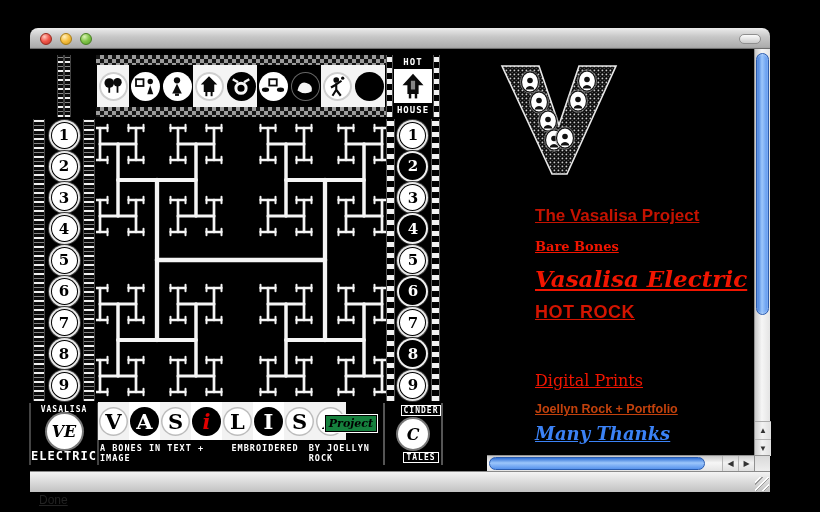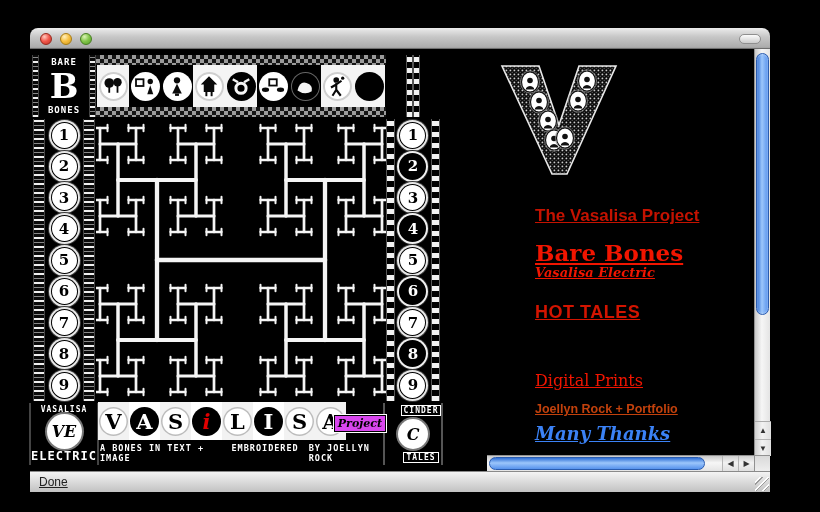--- a/index.html
+++ b/index.html
@@ -16,21 +16,21 @@
   .light{width:12px;height:12px;border-radius:50%;}
   .light.red{background:radial-gradient(circle at 35% 28%,#ffc9bd,#f2564a 48%,#bf3426);border:1px solid #99291d;}
   .light.yellow{background:radial-gradient(circle at 35% 28%,#fff0bd,#f7bf40 48%,#cf9a1e);border:1px solid #a87d15;}
   .light.green{background:radial-gradient(circle at 35% 28%,#dbf3b4,#82c54a 48%,#57a02a);border:1px solid #487f22;}
   .pill{position:absolute;right:9px;top:6px;width:22px;height:10px;border-radius:5px;
     background:linear-gradient(#fcfcfc,#cccccc);border:1px solid #8f8f8f;}
 
   .content{position:relative;height:422px;background:#000;display:flex;}
   .statusbar{height:21px;background:linear-gradient(#f4f4f4,#d6d6d6 60%,#c2c2c2);
     border-top:1px solid #8a8a8a;position:relative;}
-  .status-text{position:absolute;left:9px;top:3px;font:12px "Liberation Sans",sans-serif;color:#222;text-decoration:underline;}
+  .status-text{position:absolute;left:9px;top:21px;font:12px "Liberation Sans",sans-serif;color:#222;text-decoration:underline;}
   .grip{position:absolute;right:1px;bottom:1px;width:14px;height:14px;
     background:repeating-linear-gradient(315deg,transparent 0 3px,#9a9a9a 3px 4px,#fdfdfd 4px 5.5px);}
 
   
   .left-frame{width:457px;position:relative;background:#000;}
   .graphic{position:absolute;left:2px;top:6px;width:408px;height:410px;
     display:grid;grid-template-columns:64px 290px 54px;grid-template-rows:62px 286px 62px;color:#fff;}
   .px{font-family:"DejaVu Sans Mono",monospace;font-weight:bold;color:#fff;letter-spacing:1px;}
   .lace{background:repeating-conic-gradient(#9b9b9b 0% 25%,#151515 0% 50%) 0 0/8px 8px;}
   .chainv{width:12px;background:repeating-linear-gradient(0deg,#efefef 0 2px,#0a0a0a 2px 5px,#8a8a8a 5px 6px,#0a0a0a 6px 9px);border-left:1px solid #444;border-right:1px solid #444;}
@@ -77,35 +77,35 @@
     linear-gradient(#0000,#0000);}
   .btile{width:31px;height:38px;display:flex;align-items:center;justify-content:center;
     font:bold 21px "DejaVu Serif",serif;}
   .btile .bdisc{width:29px;height:29px;border-radius:50%;display:flex;align-items:center;justify-content:center;}
   .btile.v-light{background:#f2f2f2;}
   .btile.v-light .bdisc{background:#fff;color:#000;box-shadow:inset 0 0 0 1.5px #bdbdbd;}
   .btile.v-dark{background:#fff;}
   .btile.v-dark .bdisc{background:#000;color:#fff;}
   .btile.v-red{background:#fff;}
   .btile.v-red .bdisc{background:#000;color:#e00000;font-style:italic;}
-  .projtag{position:absolute;right:0px;top:12px;background:#d946ef;color:#000;
+  .projtag{position:absolute;right:9px;top:12px;background:#15803d;color:#000;
     font:bold italic 11px "DejaVu Serif",serif;padding:1px 3px;border:1px solid #000;box-shadow:0 0 0 1px #fff;}
   .caption{display:flex;gap:0;align-items:baseline;padding:3px 2px 0 4px;font-size:8.5px;}
   .caption .sp{flex:0 0 16px;}
 
   
   .right-frame{flex:1;position:relative;background:#000;}
   .rlink{position:absolute;left:48px;text-decoration:underline;white-space:nowrap;cursor:pointer;}
   .f-sans{font-family:"Liberation Sans",sans-serif;font-weight:bold;}
   .f-serif{font-family:"DejaVu Serif",serif;font-weight:bold;}
   .f-serif-i{font-family:"DejaVu Serif",serif;font-weight:bold;font-style:italic;}
   .f-serif-r{font-family:"DejaVu Serif",serif;font-weight:normal;}
   .lk0{top:157px;font-size:17px;}
-  .lk1{top:190px;font-size:23px;text-align:center;}
-  .lk2{top:216px;font-size:13px;text-align:center;}
+  .lk1{top:190px;font-size:13px;text-align:center;}
+  .lk2{top:216px;font-size:23px;text-align:center;}
   .lk3{top:253px;font-size:18px;letter-spacing:.5px;}
   .lk4{top:288px;font-size:17px;}
   .lk5{top:322px;font-size:16px;}
   .lk6{top:353px;font-size:12.5px;}
   .lk7{top:374px;font-size:18px;}
 
   
   .vscroll{position:absolute;right:0;top:0;width:16px;height:406px;
     background:linear-gradient(90deg,#c9c9c9,#f6f6f6 45%,#e4e4e4);border-left:1px solid #919191;}
   .vthumb{position:absolute;left:1px;top:4px;width:13px;height:262px;border-radius:7px;
@@ -138,25 +138,20 @@
     <div class="pill"></div>
   </div>
 
   <div class="content">
 
     <div class="left-frame">
       <div class="graphic">
 
         <div class="c-tl">
           <div class="side6 chainv"></div>
-          <div class="corner-mid">
-            <span class="px" style="font-size:9px">BARE</span>
-            <span class="bigB">B</span>
-            <span class="px" style="font-size:9px">BONES</span>
-          </div>
           <div class="side6 chainv"></div>
         </div>
 
         <div class="c-top">
           <div class="lace" style="height:10px"></div>
           <div class="iconrow" id="iconrow">
               <div class="tile v-light">
                 <span class="disc">
                   <svg viewBox="0 0 16 16" width="24" height="24">
                     <g fill="#0a0a0a" stroke="#0a0a0a" stroke-width="0">
@@ -248,20 +243,34 @@
                     <g fill="#0a0a0a" stroke="#0a0a0a" stroke-width="0"></g>
                   </svg>
                 </span>
               </div>
             </div>
           <div class="lace" style="height:10px"></div>
         </div>
 
         <div class="c-tr">
           <div class="side6 filmv"></div>
+          <div class="corner-mid">
+            <span class="px" style="font-size:9px">HOT</span>
+            <span class="whitebox hutbox">
+              <svg viewBox="0 0 16 16" width="30" height="28">
+                  <g fill="#0a0a0a">
+                <path d="M8,1 L14,7.5 L11.2,7.5 L11.2,12.5 L4.8,12.5 L4.8,7.5 L2,7.5 Z"></path>
+                <rect x="5.6" y="12.5" width="1.4" height="2.6"></rect>
+                    <rect x="9.0" y="12.5" width="1.4" height="2.6"></rect>
+                <rect x="6.8" y="5" width="2.4" height="5" fill="#fff" opacity=".5"></rect>
+              </g>
+                </svg>
+            </span>
+            <span class="px" style="font-size:9px">HOUSE</span>
+          </div>
           <div class="side6 filmv"></div>
         </div>
 
         <div class="c-ml">
           <div class="chainv"></div>
           <div class="numcol" id="lnums">
               <div class="numcell">
                 <div class="numcircle">1</div>
               </div>
               <div class="numcell">
@@ -701,21 +710,21 @@
               <ellipse rx="8.5" ry="10" fill="none" stroke="#888" stroke-width="0.7" transform="scale(1.12)"></ellipse>
               <circle cy="-1.5" r="2.8" fill="#111"></circle>
               <path d="M-4,6 Q0,2.2 4,6 L4,7.5 L-4,7.5 Z" fill="#111"></path>
             </g>
           </g>
       </svg>
 
       <a class="rlink f-sans lk0" style="color: rgb(196, 18, 0);">The Vasalisa Project</a>
       <a class="rlink f-serif lk1" style="color: rgb(241, 21, 0);">Bare Bones</a>
       <a class="rlink f-serif-i lk2" style="color: rgb(241, 21, 0);">Vasalisa Electric</a>
-      <a class="rlink f-sans lk3" style="color: rgb(211, 20, 0);">HOT TALES</a>
+      <a class="rlink f-sans lk3" style="color: rgb(211, 20, 0);">HOT ROCK</a>
       <a class="rlink f-serif-r lk5" style="color: rgb(241, 21, 0);">Digital Prints</a>
       <a class="rlink f-sans lk6" style="color: #c2410c;">Joellyn Rock + Portfolio</a>
       <a class="rlink f-serif-i lk7" style="color: #3b82f6;">Many Thanks</a>
 
       <div class="vscroll">
         <div class="vthumb"></div>
         <div class="varrows">
           <div class="sbtn">▲</div>
           <div class="sbtn" style="border-top:1px solid #b5b5b5">▼</div>
         </div>

